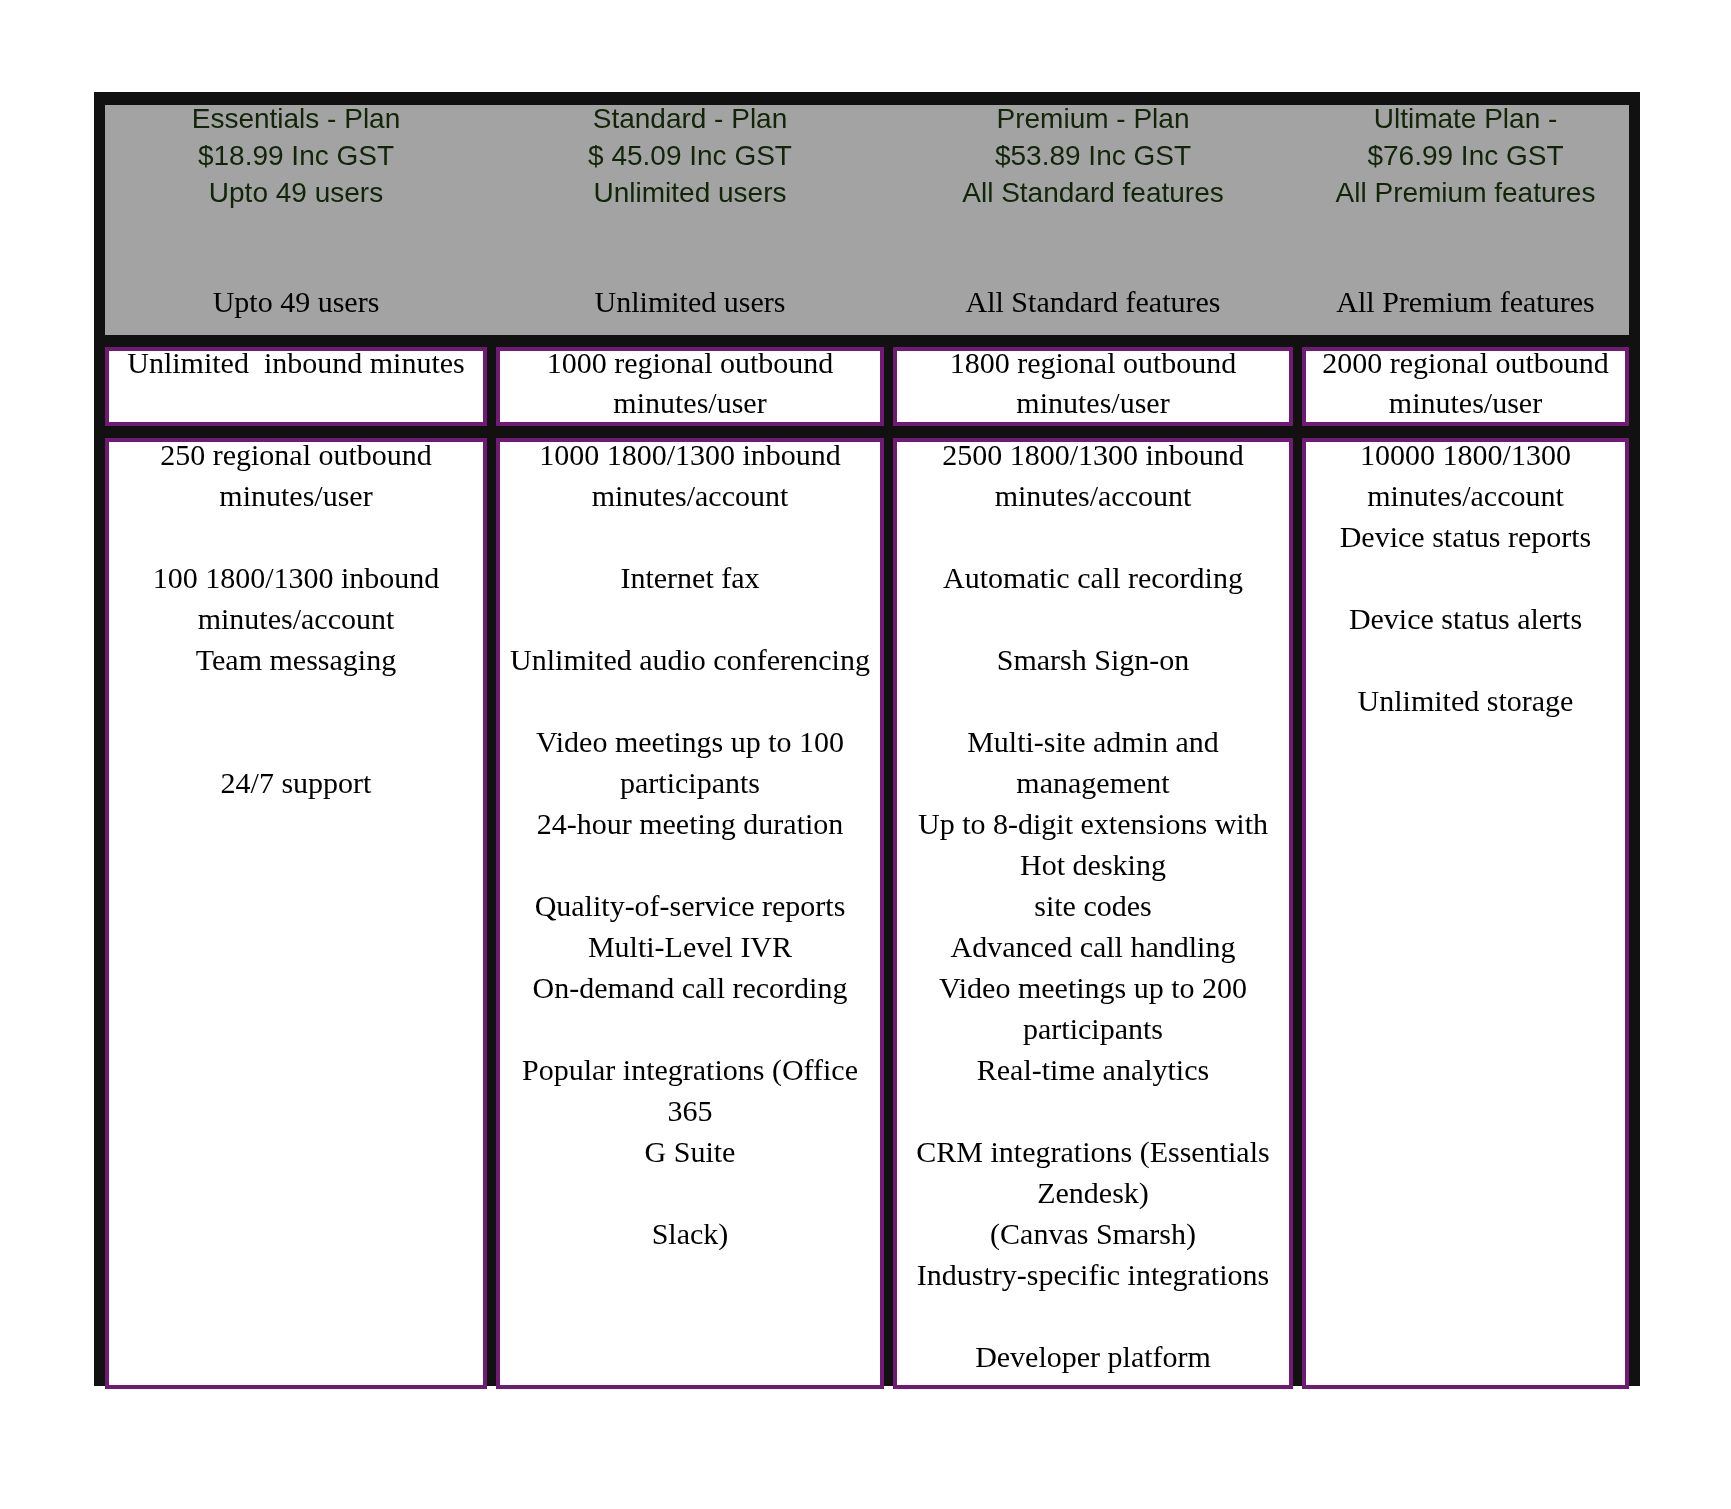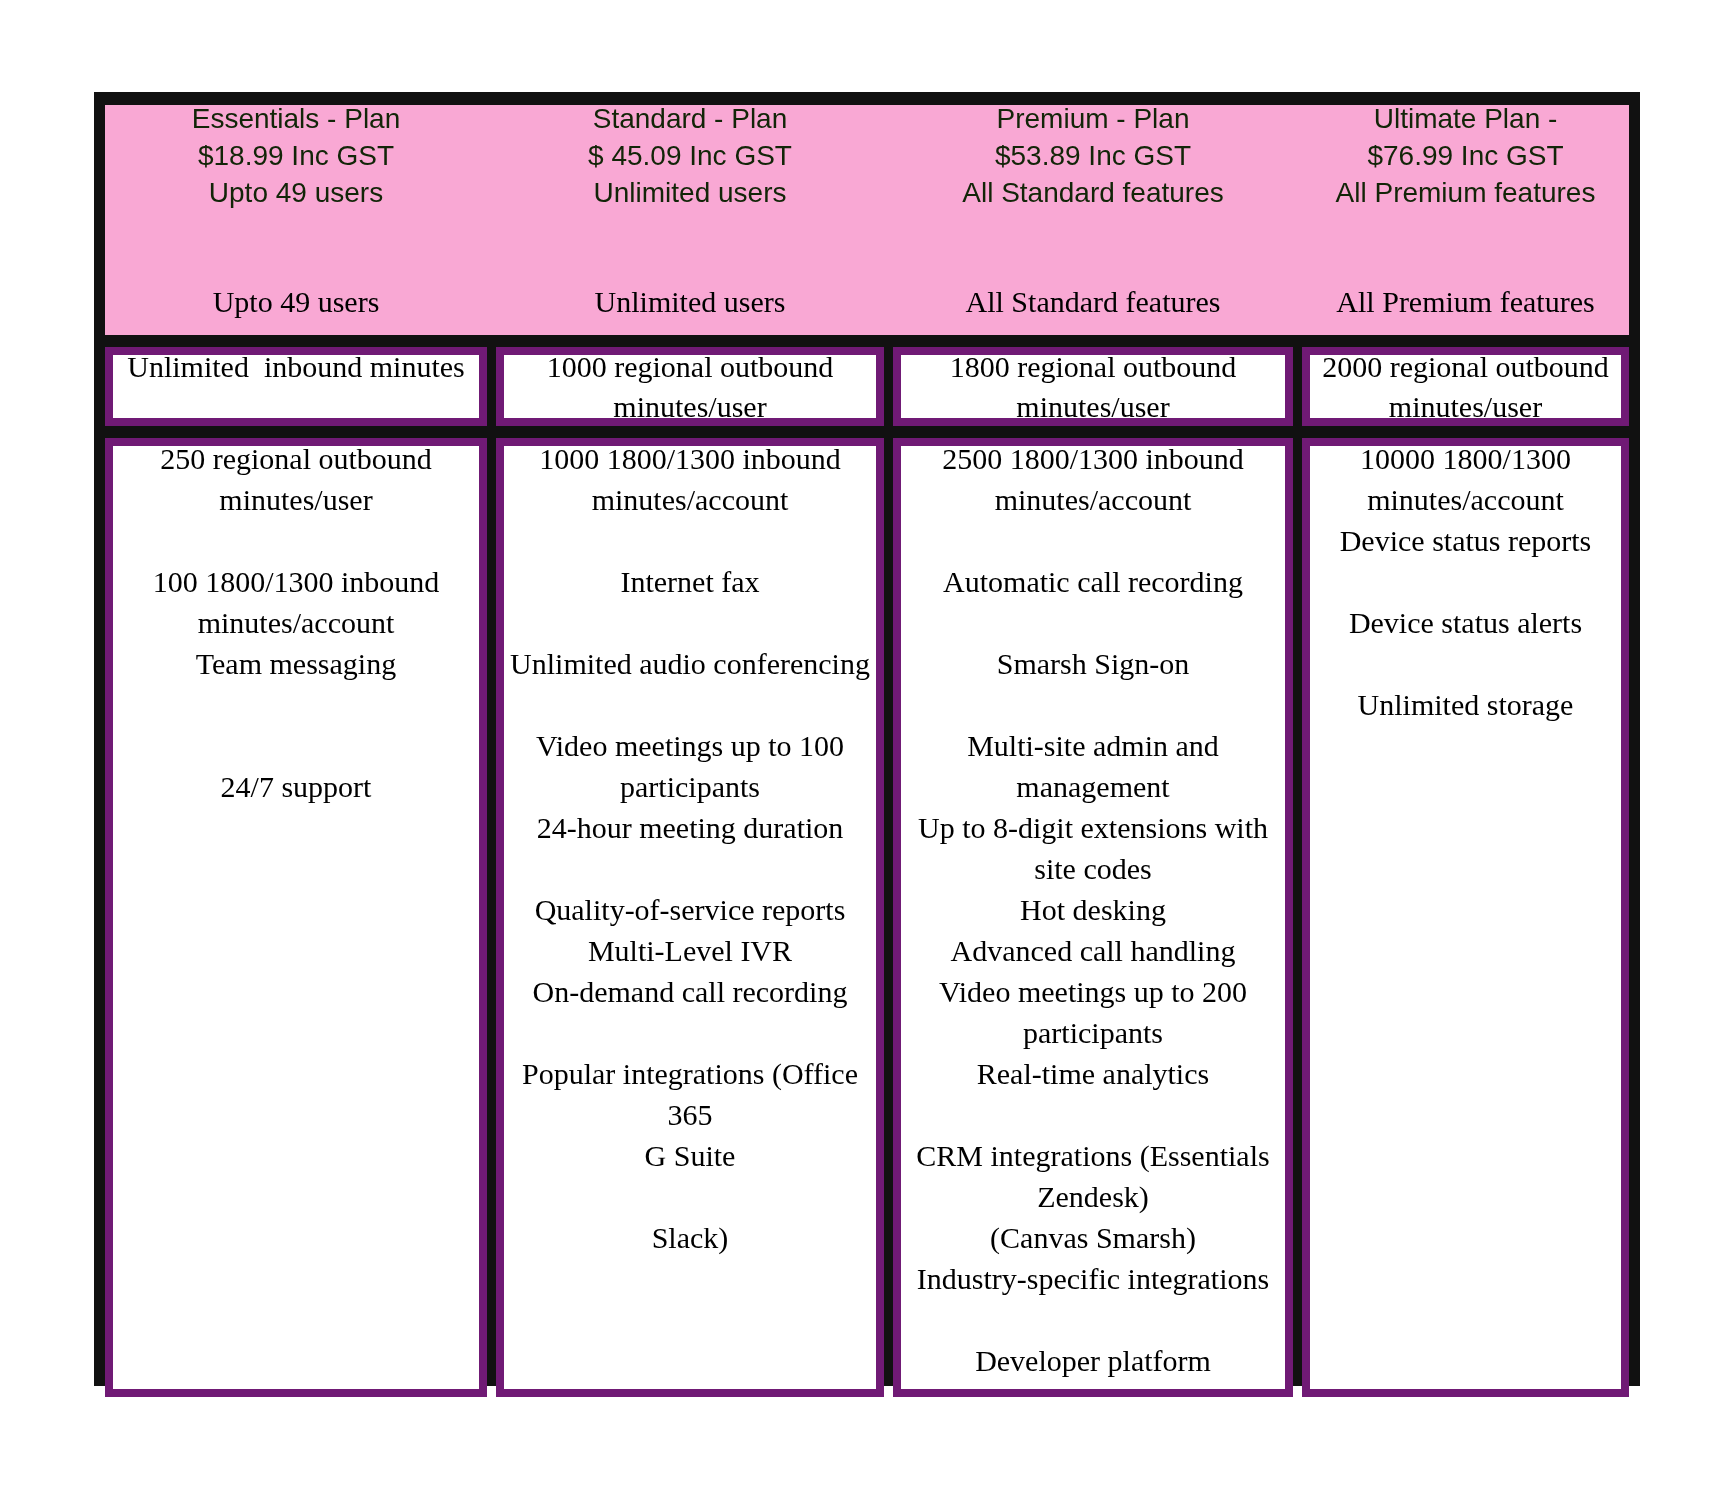--- a/index.html
+++ b/index.html
@@ -24,21 +24,21 @@
     gap: 12px;
   }
   .grid-cols {
     display: grid;
     grid-template-columns: 382px 388px 400px 327px;
     column-gap: 9px;
   }
   
   .header-band {
     height: 230px;
-    background: #f9a8d4;
+    background: #a3a3a3;
     flex: none;
   }
   .plan-header {
     display: flex;
     flex-direction: column;
     text-align: center;
     overflow: visible;
   }
   .plan-top {
     position: relative;
@@ -59,21 +59,21 @@
     line-height: 41px;
     height: 41px;
     color: #000000;
     white-space: pre;
   }
   
   .row1 { height: 79px; flex: none; }
   .body-row { flex: 1 1 auto; }
   .cell {
     background: #ffffff;
-    border: 8px solid #701a75;
+    border: 4px solid #701a75;
     box-sizing: border-box;
     text-align: center;
     font-family: "Liberation Serif", "DejaVu Serif", serif;
     font-size: 30px;
     color: #000000;
     overflow: hidden;
   }
   .lines { position: relative; top: -8px; }
   .feature-line { white-space: pre; }
   .row1-cell .feature-line { height: 40px; line-height: 40px; }
@@ -210,22 +210,22 @@
             <div class="feature-line">2500 1800/1300 inbound</div>
             <div class="feature-line">minutes/account</div>
             <div class="feature-line"></div>
             <div class="feature-line">Automatic call recording</div>
             <div class="feature-line"></div>
             <div class="feature-line">Smarsh Sign-on</div>
             <div class="feature-line"></div>
             <div class="feature-line">Multi-site admin and</div>
             <div class="feature-line">management</div>
             <div class="feature-line">Up to 8-digit extensions with</div>
+            <div class="feature-line">Hot desking</div>
             <div class="feature-line">site codes</div>
-            <div class="feature-line">Hot desking</div>
             <div class="feature-line">Advanced call handling</div>
             <div class="feature-line">Video meetings up to 200</div>
             <div class="feature-line">participants</div>
             <div class="feature-line">Real-time analytics</div>
             <div class="feature-line"></div>
             <div class="feature-line">CRM integrations (Essentials</div>
             <div class="feature-line">Zendesk)</div>
             <div class="feature-line">(Canvas Smarsh)</div>
             <div class="feature-line">Industry-specific integrations</div>
             <div class="feature-line"></div>

